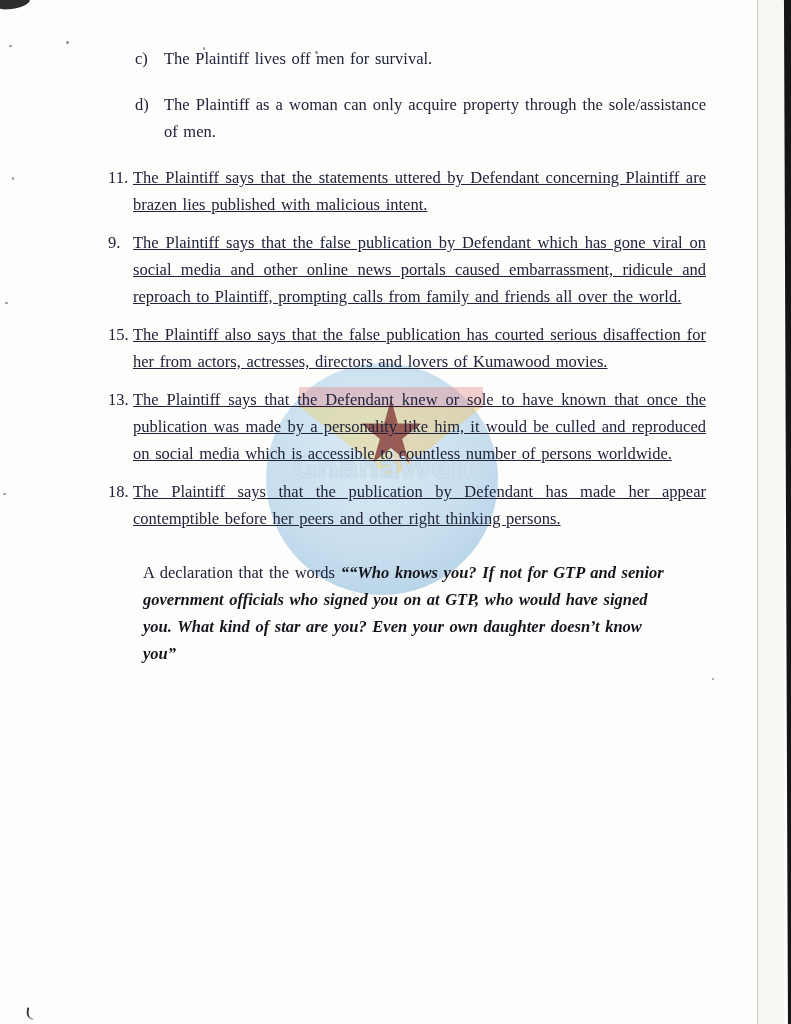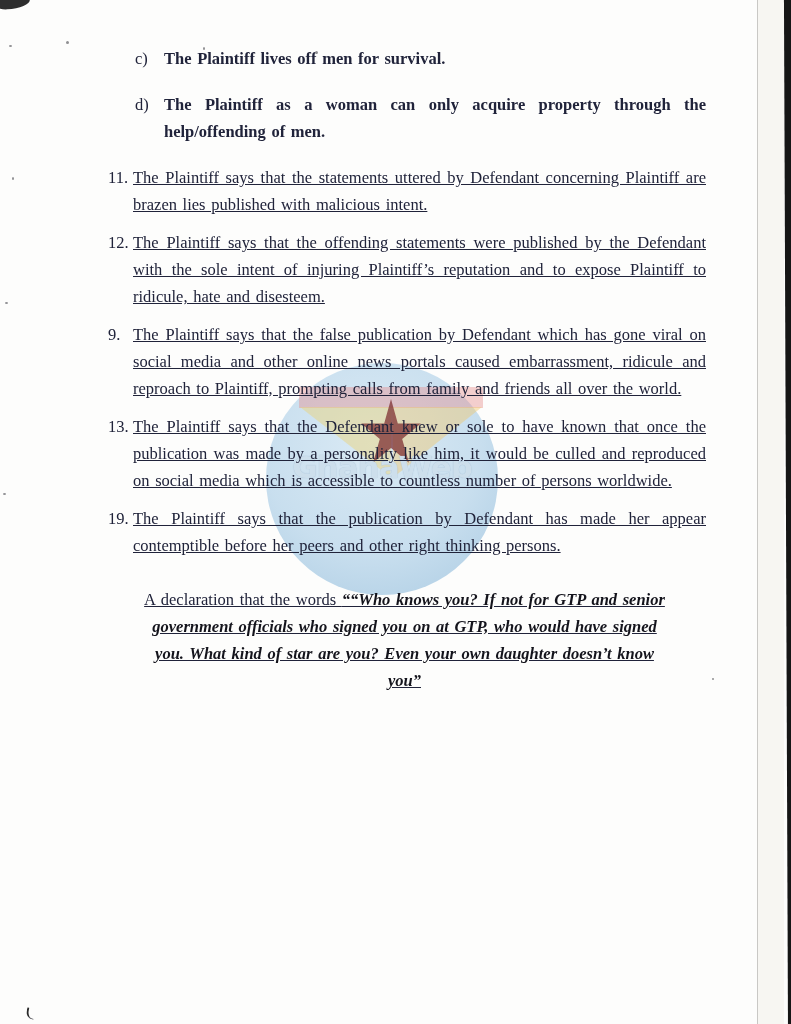--- a/index.html
+++ b/index.html
@@ -45,28 +45,28 @@
     text-shadow:0 0 1px rgba(150,180,205,.9);
   }
   
   .content{
     position:relative;z-index:2;
     padding:45px 85px 0 108px;
     font-size:16.5px;line-height:27px;word-spacing:1.5px;
   }
   .sub-item{display:flex;margin-left:27px;margin-bottom:19px;}
   .sub-item .marker{flex:0 0 29px;}
-  .sub-item .txt{flex:1;text-align:justify;font-weight:bold;}
+  .sub-item .txt{flex:1;text-align:justify;}
   .sub-list{margin-bottom:14px;}
   .item{display:flex;margin-bottom:11px;justify-content:center;}
   .item .num{flex:0 0 25px;}
   .item .txt{flex:1;text-align:justify;text-decoration:underline;}
   .declaration{
     margin:27px 40px 0 35px;
-    text-align:center;line-height:27px;text-decoration:underline;
+    text-align:left;line-height:27px;
   }
   .declaration .quote{font-weight:bold;font-style:italic;color:#14141c;}
   
   .edge-line{position:absolute;left:757px;top:0;width:1px;height:1024px;background:#c9c8c5;z-index:3;}
   .edge-strip{position:absolute;left:758px;top:0;width:26px;height:1024px;background:#f7f6f2;z-index:2;}
   .edge-black{
     position:absolute;left:783px;top:0;width:8px;height:1024px;background:#161616;z-index:4;
     clip-path:polygon(12% 0,100% 0,100% 100%,62% 100%);
   }
   .corner-blob{
@@ -96,42 +96,42 @@
 
   <div class="content">
 
     <div class="sub-list">
       <div class="sub-item">
         <span class="marker">c)</span>
         <span class="txt">The Plaintiff lives off men for survival.</span>
       </div>
       <div class="sub-item">
         <span class="marker">d)</span>
-        <span class="txt">The Plaintiff as a woman can only acquire property through the help/offending of men.</span>
+        <span class="txt">The Plaintiff as a woman can only acquire property through the sole/assistance of men.</span>
       </div>
     </div>
 
     <div class="item">
       <span class="num">11.</span>
       <span class="txt">The Plaintiff says that the statements uttered by Defendant concerning Plaintiff are brazen lies published with malicious intent.</span>
     </div>
     <div class="item">
-      <span class="num">12.</span>
-      <span class="txt">The Plaintiff says that the offending statements were published by the Defendant with the sole intent of injuring Plaintiff’s reputation and to expose Plaintiff to ridicule, hate and disesteem.</span>
+      <span class="num">9.</span>
+      <span class="txt">The Plaintiff says that the false publication by Defendant which has gone viral on social media and other online news portals caused embarrassment, ridicule and reproach to Plaintiff, prompting calls from family and friends all over the world.</span>
     </div>
     <div class="item">
-      <span class="num">9.</span>
-      <span class="txt">The Plaintiff says that the false publication by Defendant which has gone viral on social media and other online news portals caused embarrassment, ridicule and reproach to Plaintiff, prompting calls from family and friends all over the world.</span>
+      <span class="num">15.</span>
+      <span class="txt">The Plaintiff also says that the false publication has courted serious disaffection for her from actors, actresses, directors and lovers of Kumawood movies.</span>
     </div>
     <div class="item">
       <span class="num">13.</span>
       <span class="txt">The Plaintiff says that the Defendant knew or sole to have known that once the publication was made by a personality like him, it would be culled and reproduced on social media which is accessible to countless number of persons worldwide.</span>
     </div>
     <div class="item">
-      <span class="num">19.</span>
+      <span class="num">18.</span>
       <span class="txt">The Plaintiff says that the publication by Defendant has made her appear contemptible before her peers and other right thinking persons.</span>
     </div>
 
     <div class="declaration">
       <span class="lead">A declaration that the words </span><span class="quote">““Who knows you? If not for GTP and senior government officials who signed you on at GTP, who would have signed you. What kind of star are you? Even your own daughter doesn’t know you”</span>
     </div>
 
   </div>
 
   <div class="edge-strip"></div>

